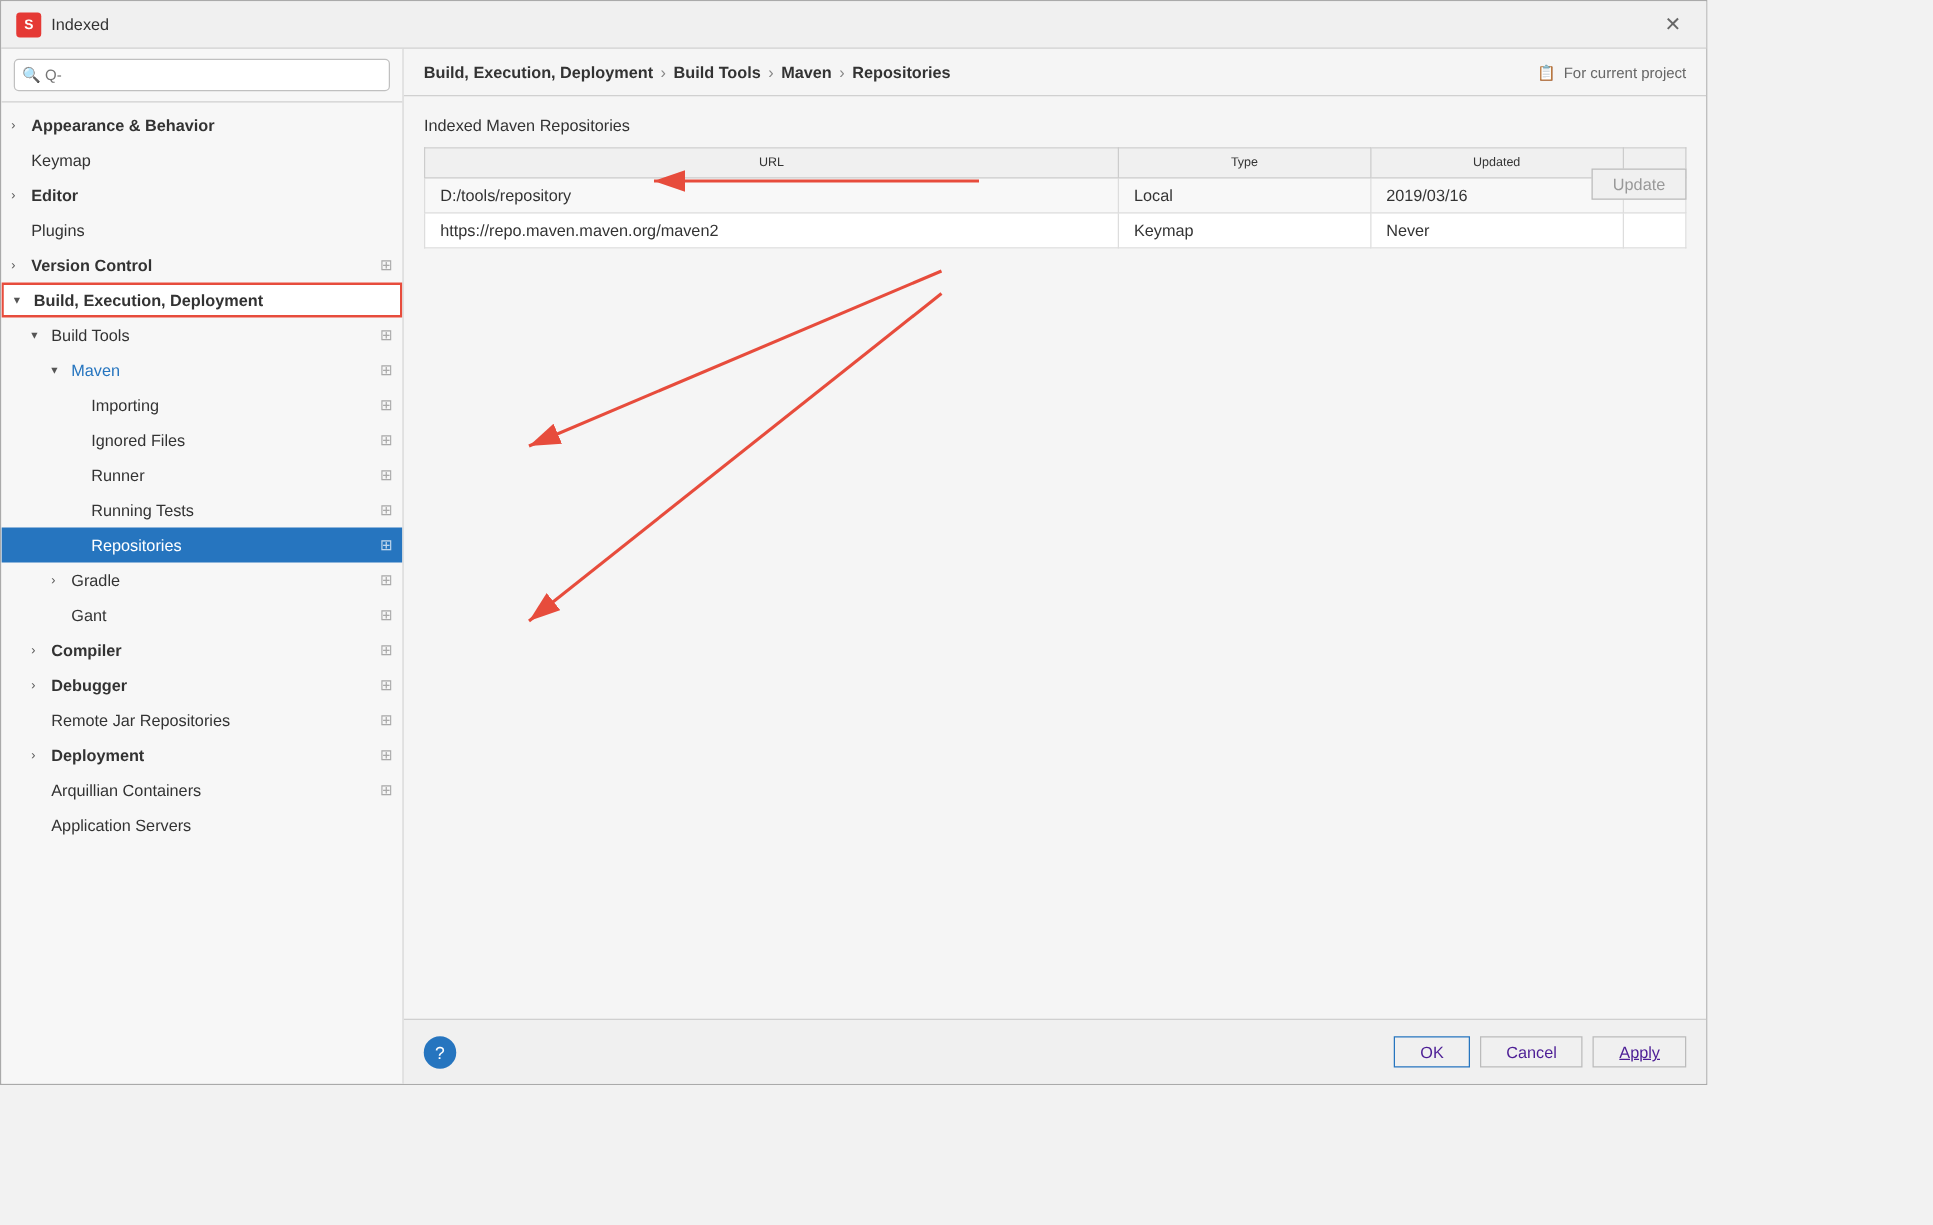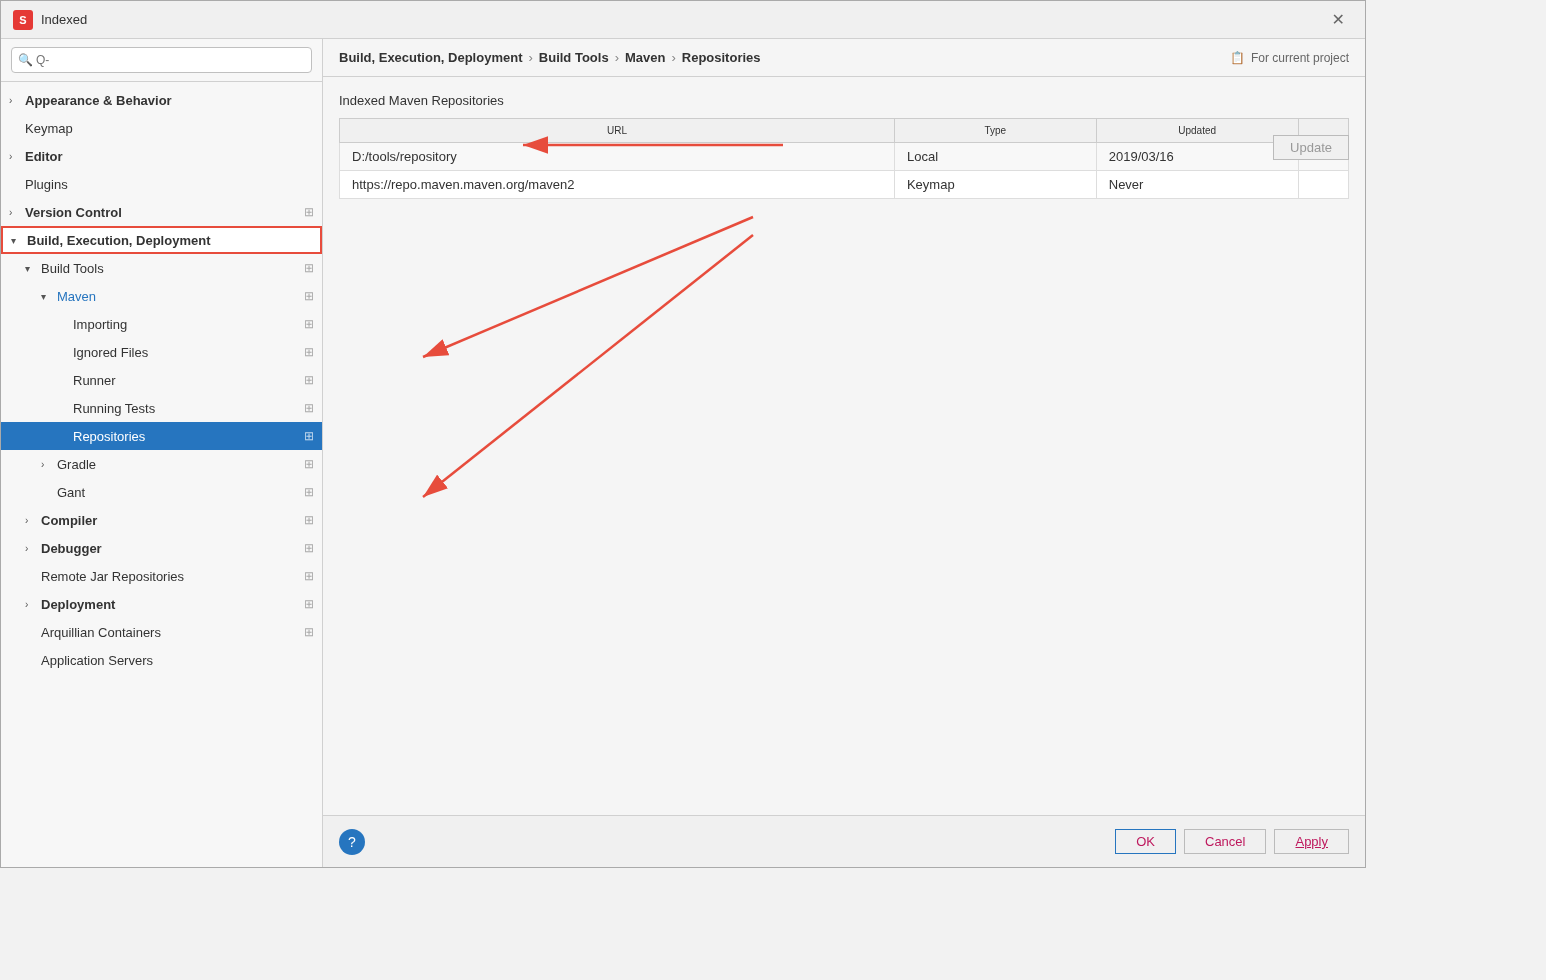--- a/index.html
+++ b/index.html
@@ -243,21 +243,21 @@
     .bottom-buttons {
       display: flex;
       gap: 8px;
     }
     .btn {
       padding: 4px 20px;
       font-size: 13px;
       border: 1px solid #bbb;
       cursor: pointer;
       background: #f0f0f0;
-      color: #be185d;
+      color: #4c1d95;
     }
     .btn.primary {
       background: #f0f0f0;
       border: 1px solid #2675BF;
     }
     .btn.apply-btn {
       background: #f0f0f0;
       text-decoration: underline;
     }
 

